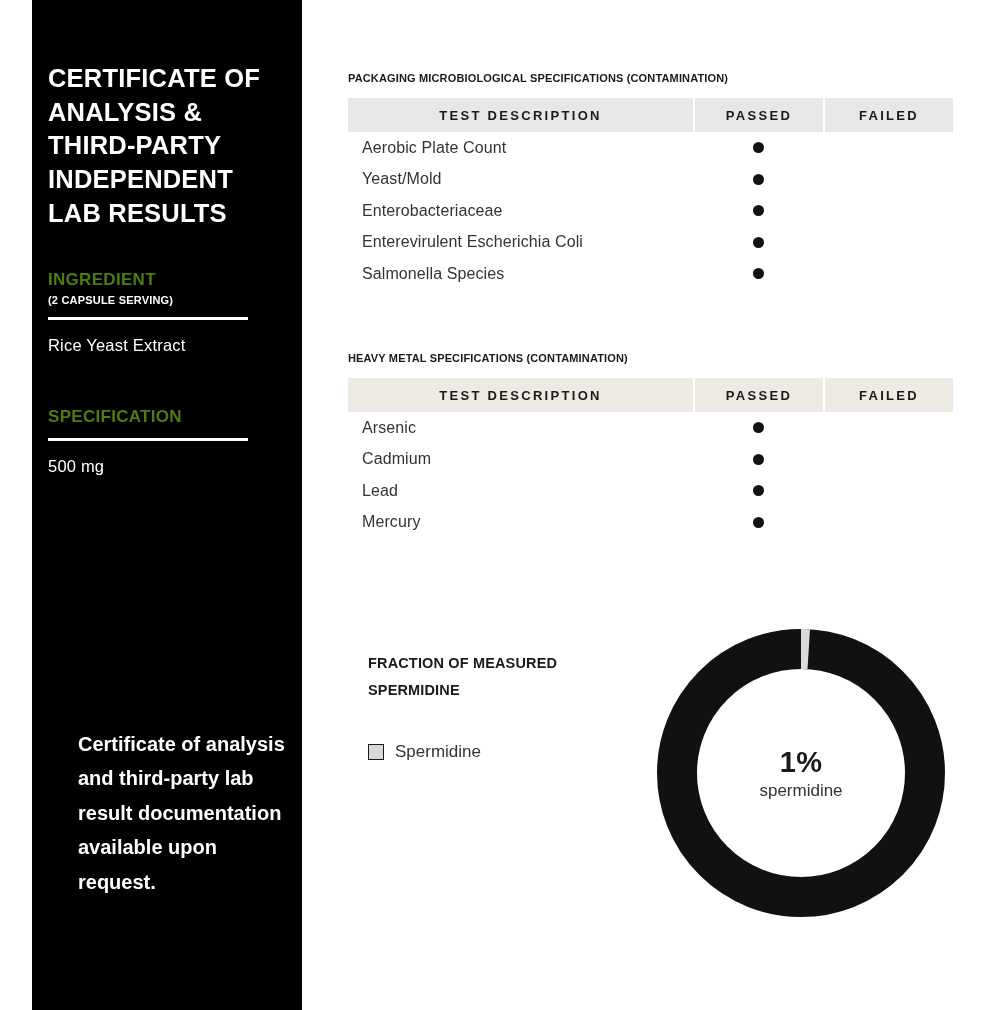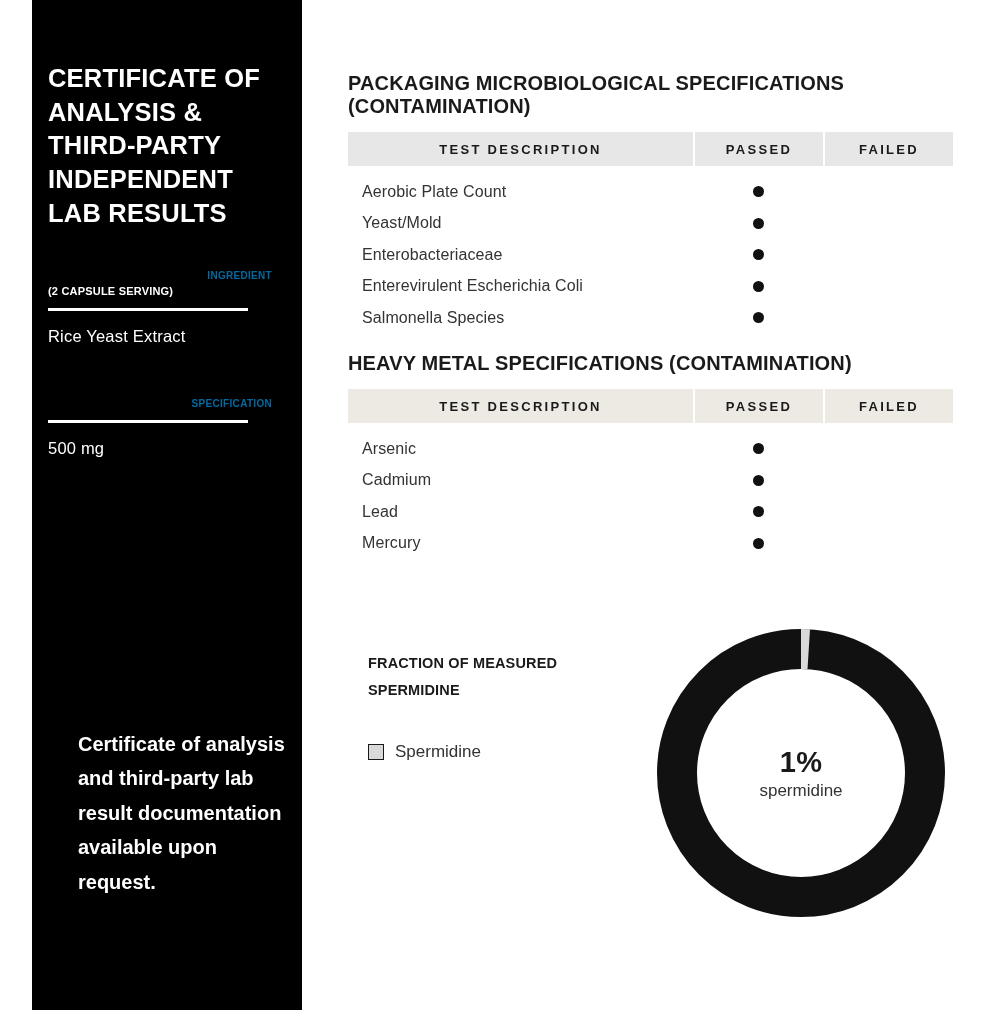--- a/index.html
+++ b/index.html
@@ -38,26 +38,25 @@
     font-weight: bold;
     line-height: 1.32;
     letter-spacing: 0.2px;
     margin: 0;
     color: #ffffff;
   }
   .side-block {
     margin-top: 40px;
   }
   .side-label {
-    font-size: 10px;
+    font-size: 17px;
     font-weight: bold;
     letter-spacing: 0.3px;
     margin: 0;
-    color: #0369a1;
-    text-align: right;
+    color: #4d7c0f;
   }
   .side-sublabel {
     font-size: 11px;
     font-weight: bold;
     letter-spacing: 0.2px;
     margin: 4px 0 0 0;
     color: #ffffff;
   }
   .side-rule {
     height: 3px;
@@ -93,21 +92,21 @@
     left: 348px;
     top: 0;
     width: 620px;
     height: 1010px;
   }
   .section {
     position: absolute;
     width: 610px;
   }
   .section-title {
-    font-size: 20px;
+    font-size: 11px;
     font-weight: bold;
     letter-spacing: 0.15px;
     margin: 0 0 14px 0;
     color: #1a1a1a;
   }
   .table {
     width: 605px;
   }
   .table-head {
     display: flex;
@@ -155,21 +154,21 @@
     justify-content: center;
   }
   .dot {
     width: 11px;
     height: 11px;
     border-radius: 50%;
     background: #111111;
     display: inline-block;
   }
   .dot.hidden { background: transparent; }
-  .rows-wrap { padding-top: 10px; }
+  .rows-wrap { }
 
   
   .donut-section {
     position: absolute;
     top: 640px;
     left: 0;
     width: 620px;
   }
   .donut-caption {
     position: absolute;

